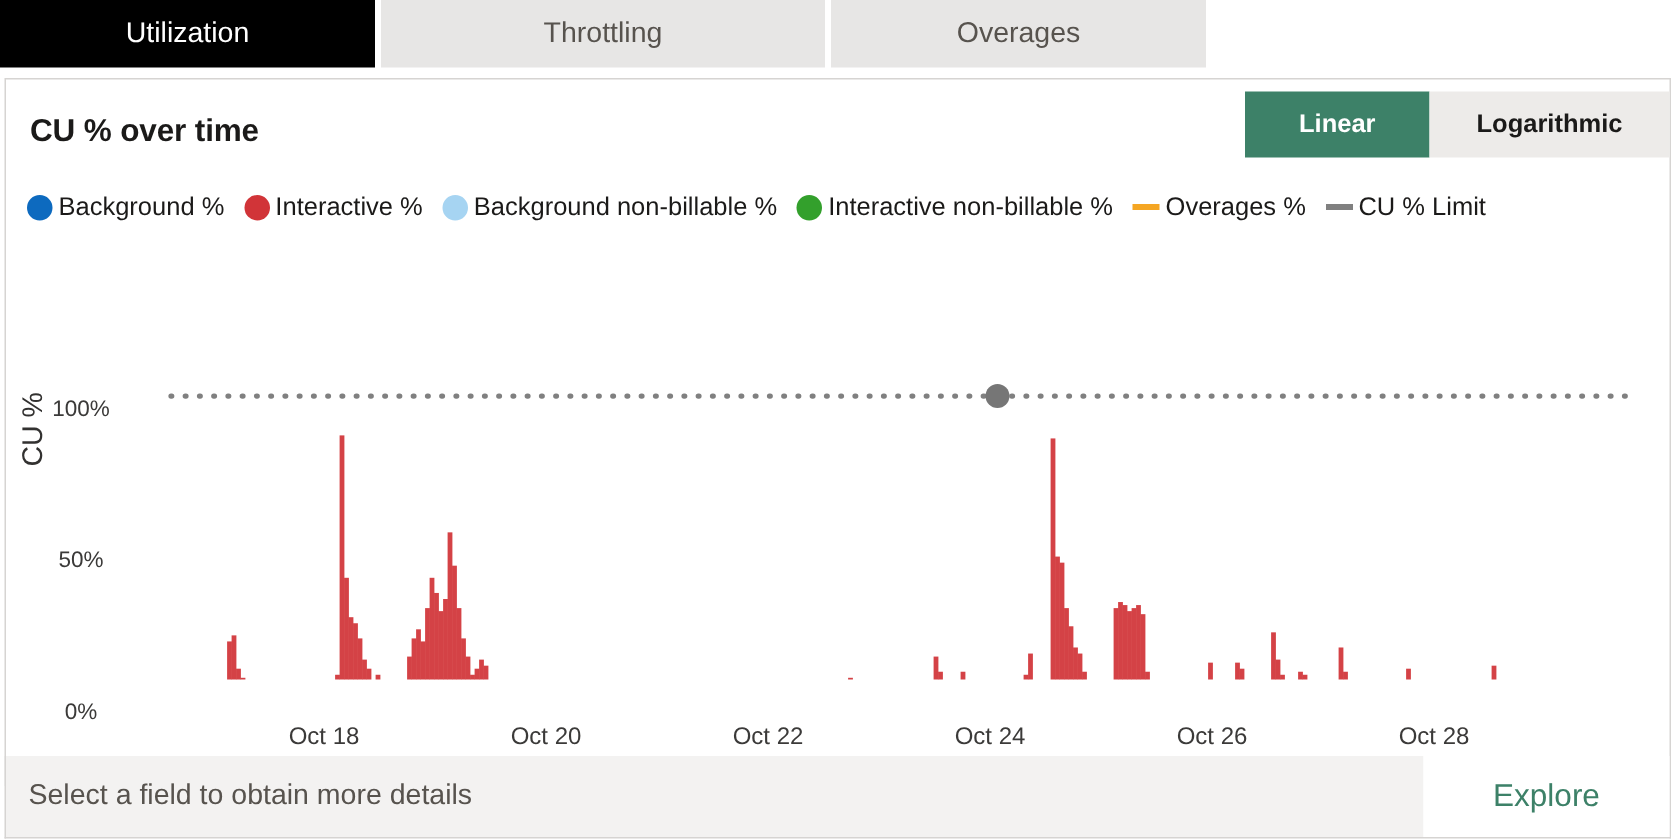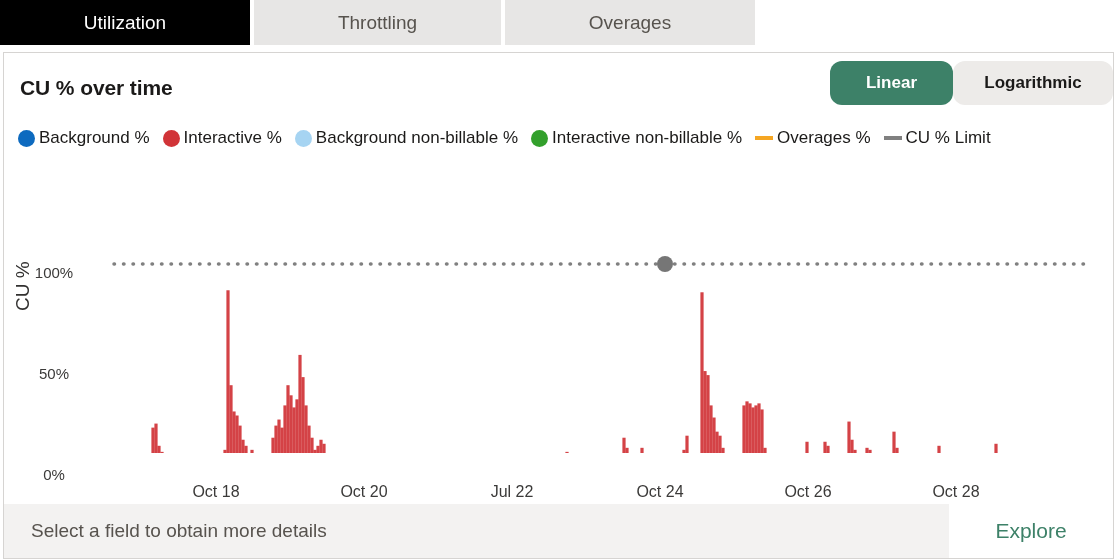--- a/index.html
+++ b/index.html
@@ -37,21 +37,21 @@
     background: #e7e6e5;
     box-sizing: border-box;
     padding: 0 10px;
     user-select: none;
   }
   .tab.active {
     background: #000000;
     color: #ffffff;
   }
   .tab-0 { width: 250px; }
-  .tab-1 { width: 247px; }
+  .tab-1 { width: 296px; }
   .tab-2 { width: 250px; }
   .tab-3 { width: 250px; }
 
   
   .card {
     position: absolute;
     left: 3px; top: 52px;
     width: 1111px;
     height: 472px;
     background: #ffffff;
@@ -76,21 +76,20 @@
     height: 44px;
   }
   .scale-btn {
     display: flex;
     align-items: center;
     justify-content: center;
     font-size: 17px;
     font-weight: bold;
     box-sizing: border-box;
     user-select: none;
-    border-radius: 12px;
   }
   .scale-btn.linear {
     width: 123px;
     background: #3d8168;
     color: #ffffff;
   }
   .scale-btn.log {
     width: 160px;
     background: #edebe9;
     color: #1b1a19;
@@ -196,21 +195,21 @@
     box-sizing: border-box;
     display: flex;
     align-items: stretch;
     background: #ffffff;
   }
   .footer-msg {
     flex: 0 0 945px;
     background: #f3f2f1;
     display: flex;
     align-items: center;
-    padding-left: 27px;
+    padding-left: 15px;
     box-sizing: border-box;
     font-size: 19px;
     color: #57534e;
   }
   .footer-action {
     flex: 1 1 auto;
     background: #ffffff;
     display: flex;
     align-items: center;
     justify-content: center;
@@ -584,21 +583,21 @@
           <rect x="1002.4" y="300.98" width="3.2" height="2.019999999999982" fill="#d13438" opacity="0.93"></rect>
           <rect x="1005.4" y="300.98" width="3.2" height="2.019999999999982" fill="#d13438" opacity="0.93"></rect>
           <rect x="1008.4" y="300.98" width="3.2" height="2.019999999999982" fill="#d13438" opacity="0.93"></rect>
         </g>
         <rect x="110" y="298" width="900" height="5" fill="#0d6abf"></rect>
         <rect x="1058" y="298" width="24" height="5" fill="#0d6abf"></rect>
       </svg>
 
     <div class="x-tick" style="left:167px; top:320px;">Oct 18</div>
     <div class="x-tick" style="left:315px; top:320px;">Oct 20</div>
-    <div class="x-tick" style="left:463px; top:320px;">Jul 22</div>
+    <div class="x-tick" style="left:463px; top:320px;">Oct 22</div>
     <div class="x-tick" style="left:611px; top:320px;">Oct 24</div>
     <div class="x-tick" style="left:759px; top:320px;">Oct 26</div>
     <div class="x-tick" style="left:907px; top:320px;">Oct 28</div>
   </div>
 
   <div class="range-slider">
     <div class="range-track"></div>
     <div class="range-handle left"></div>
     <div class="range-handle right"></div>
   </div>

